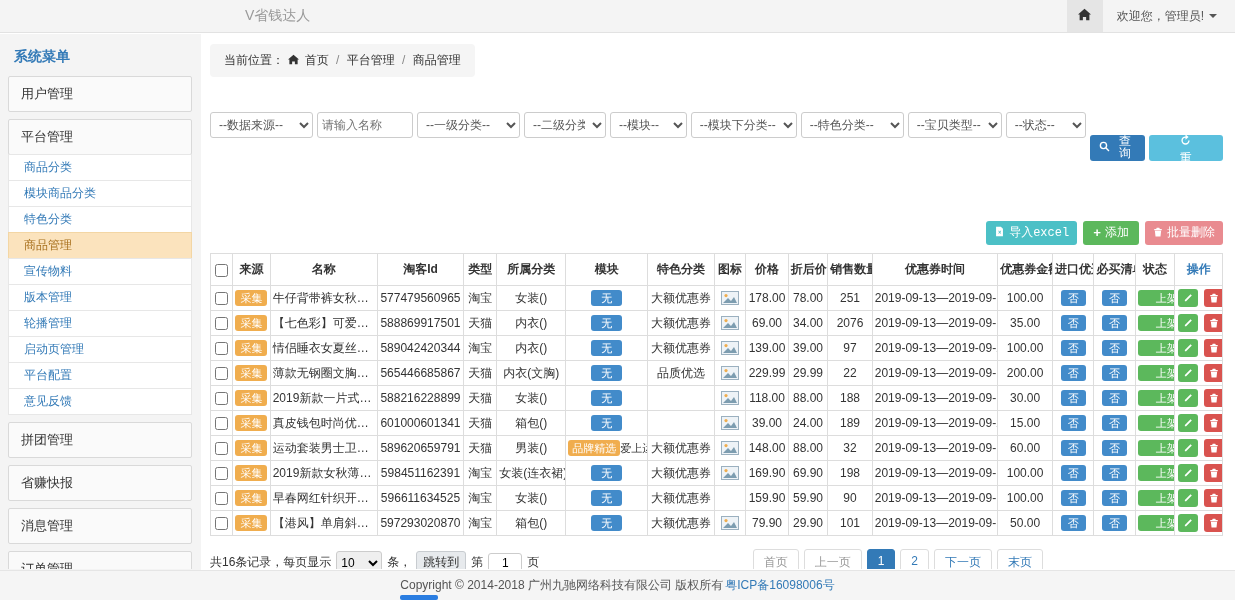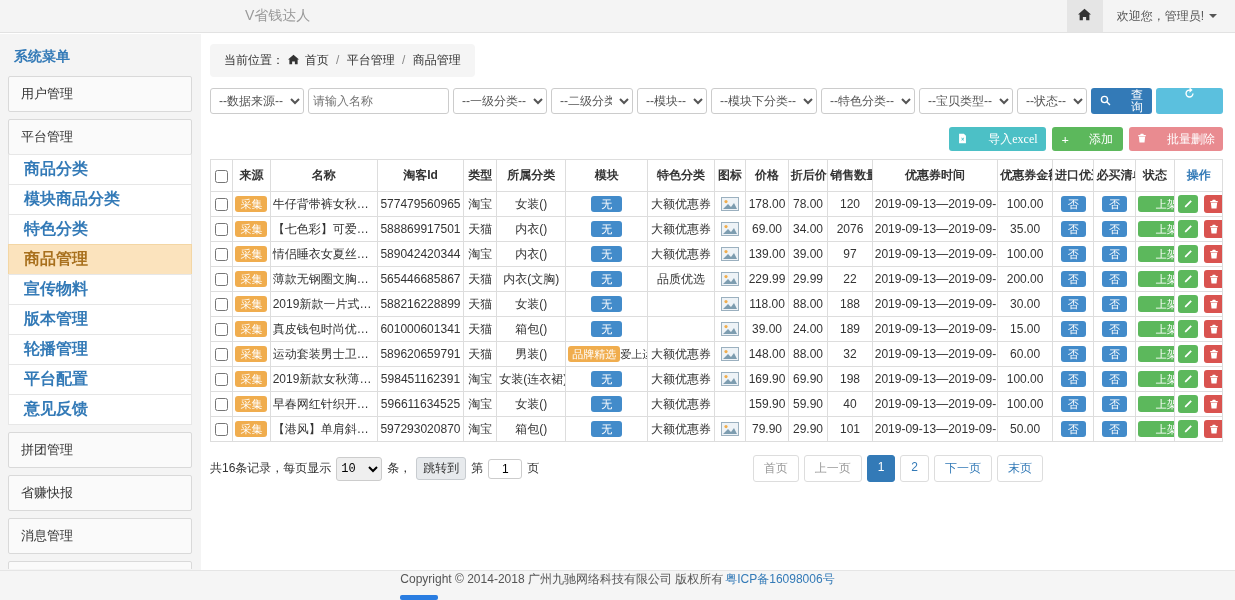--- a/index.html
+++ b/index.html
@@ -19,38 +19,38 @@
     border-top:4px solid #555;}
 
   
   .left-rail{position:absolute;top:34px;left:0;width:201px;bottom:30px;background:#f4f4f4;}
   .sidebar{position:absolute;top:40px;left:8px;width:184px;bottom:31px;overflow:hidden;}
   .sidebar-title{color:var(--primary,#337ab7);font-size:14px;font-weight:bold;padding:8px 6px 10px;}
   .menu-top{background:#fafafa;border:1px solid #d9d9d9;border-radius:2px;padding:8px 12px;
     margin-top:7px;font-size:13px;color:#333;cursor:pointer;}
   .menu-top:first-child{margin-top:0;}
   .menu-sub{background:#fff;border:1px solid #e7e7e7;margin-top:-1px;padding:4px 12px 4px 15px;
-    font-size:16px;color:var(--primary,#337ab7);cursor:pointer;font-weight:bold;}
+    font-size:12px;color:var(--primary,#337ab7);cursor:pointer;}
   .menu-sub.active{background:var(--active-menu-bg,#fbe3bd);color:#a8701d;border-color:#f3d6a4;}
 
   
   .content{position:absolute;left:210px;top:44px;right:12px;bottom:31px;overflow:hidden;}
   .breadcrumb{display:inline-block;background:#f5f5f5;border-radius:4px;padding:8px 14px;
     font-size:12px;color:#333;}
   .breadcrumb a{color:#333;text-decoration:none;cursor:pointer;}
   .breadcrumb .sep{margin:0 4px;color:#888;}
   .home-glyph{margin:0 2px 0 1px;vertical-align:-1px;color:#333;}
 
   .filters{display:flex;align-items:center;gap:4px;margin-top:11px;}
   .filters select,.filters input{height:26px;border:1px solid #ccc;border-radius:3px;
     font-size:12px;color:#555;background:#fff;padding:0 4px;font-family:inherit;}
-  .w110{width:110px}.w118{width:141px}.w82{width:82px}.w94{width:94px}.w70{width:86px}
-
-  .btn{display:inline-flex;align-items:center;gap:20px;border:none;border-radius:3px;color:#fff;
-    font-size:12px;cursor:pointer;font-family:Liberation Serif, serif;line-height:1;}
+  .w110{width:110px}.w118{width:96px}.w82{width:82px}.w94{width:94px}.w70{width:86px}
+
+  .btn{display:inline-flex;align-items:center;gap:4px;border:none;border-radius:3px;color:#fff;
+    font-size:12px;cursor:pointer;font-family:Liberation Mono, monospace;line-height:1;margin-top:47px;}
   .btn-search{background:var(--primary,#337ab7);height:26px;padding:0 9px;}
   .btn-reset{background:var(--info,#5bc0de);height:26px;padding:0 26px;flex-direction:column;}
 
   .table-toolbar{display:flex;justify-content:flex-end;gap:6px;margin-top:13px;}
   .btn-import{background:var(--teal,#4cc0c6);height:24px;padding:0 8px;}
   .btn-add{background:var(--success,#5cb85c);height:24px;padding:0 10px;}
   .btn-add .plus{font-weight:bold;font-size:13px;}
   .btn-del{background:var(--soft-red,#e98b90);height:24px;padding:0 8px;}
 
   
@@ -73,34 +73,34 @@
     justify-content:center;cursor:pointer;padding:0;margin:0 1px;}
   .op-edit{background:var(--success,#5cb85c);}
   .op-delete{background:var(--danger,#d9534f);}
   .cb{width:13px;height:13px;margin:0;vertical-align:middle;cursor:pointer;}
 
   
   .table-footer{display:flex;justify-content:space-between;align-items:center;margin-top:13px;
     font-size:12px;color:#333;}
   .page-info{display:flex;align-items:center;gap:5px;}
   .page-info select{width:46px;height:24px;border:1px solid #ccc;border-radius:3px;
-    font-size:12px;font-family:Liberation Mono, monospace;}
+    font-size:12px;font-family:Liberation Sans, sans-serif;}
   .page-input{width:34px;height:20px;border:1px solid #ccc;border-radius:3px;text-align:center;
     font-size:12px;font-family:inherit;}
   .jump-btn{background:#e7eaed;border:1px solid #c8ccd0;border-radius:3px;font-size:12px;
     padding:2px 6px;color:#333;cursor:pointer;font-family:inherit;}
   .pager{display:flex;gap:5px;margin-right:180px;}
   .page-btn{border:1px solid #ddd;border-radius:3px;padding:4px 10px;color:var(--primary,#337ab7);
     background:#fff;cursor:pointer;text-decoration:none;font-size:12px;}
   .page-btn.disabled{color:#999;cursor:default;}
   .page-btn.active{background:var(--primary,#337ab7);border-color:var(--primary,#337ab7);color:#fff;}
 
   
   .footer{position:absolute;left:0;right:0;bottom:0;height:30px;background:#f5f5f5;
-    border-top:1px solid #e5e5e5;display:flex;align-items:flex-start;justify-content:center;
+    border-top:1px solid #e5e5e5;display:flex;align-items:center;justify-content:center;
     font-size:12px;color:#555;gap:2px;}
   .footer a{color:var(--primary,#337ab7);text-decoration:none;cursor:pointer;}
   .blue-indicator{position:absolute;bottom:0;left:400px;width:38px;height:5px;
     background:#2a7de1;border-radius:2px;}
 </style>
 </head>
 <body>
 
 <header class="topbar">
   <div class="brand">V省钱达人</div>
@@ -141,20 +141,23 @@
     <span>商品管理</span>
   </div>
       <div class="menu-sub">
     <span>宣传物料</span>
   </div>
       <div class="menu-sub">
     <span>版本管理</span>
   </div>
       <div class="menu-sub">
     <span>轮播管理</span>
+  </div>
+      <div class="menu-sub">
+    <span>启动页管理</span>
   </div>
       <div class="menu-sub">
     <span>平台配置</span>
   </div>
       <div class="menu-sub">
     <span>意见反馈</span>
   </div>
       <div class="menu-top">
     <span>拼团管理</span>
   </div>
@@ -290,21 +293,21 @@
       <span class="thumb">
         <svg width="18" height="14" viewBox="0 0 18 14">
                 <rect x="0.5" y="0.5" width="17" height="13" fill="#eef3f7" stroke="#9bb0bf"></rect>
                 <circle cx="5" cy="4.6" r="1.6" fill="#f0ad4e"></circle>
                 <path d="M2 12 L7 7 L10 10 L13 6 L16 12 Z" fill="#7d9db0"></path>
               </svg>
       </span>
     </td>
     <td><span>178.00</span></td>
     <td><span>78.00</span></td>
-    <td><span>120</span></td>
+    <td><span>251</span></td>
     <td><span>2019-09-13—2019-09-17</span></td>
     <td><span>100.00</span></td>
     <td><span class="badge badge-flag">否</span></td>
     <td><span class="badge badge-flag">否</span></td>
     <td><span class="badge badge-status">上架</span></td>
     <td>
       <button class="op op-edit">
               <svg width="10" height="10" viewBox="0 0 16 16" fill="#fff">
                 <path d="M12.1 1.9l2 2L5 13H3v-2l9.1-9.1z"></path>
               </svg>
@@ -618,21 +621,21 @@
       <span class="thumb" style="visibility: hidden;">
         <svg width="18" height="14" viewBox="0 0 18 14">
                 <rect x="0.5" y="0.5" width="17" height="13" fill="#eef3f7" stroke="#9bb0bf"></rect>
                 <circle cx="5" cy="4.6" r="1.6" fill="#f0ad4e"></circle>
                 <path d="M2 12 L7 7 L10 10 L13 6 L16 12 Z" fill="#7d9db0"></path>
               </svg>
       </span>
     </td>
     <td><span>159.90</span></td>
     <td><span>59.90</span></td>
-    <td><span>40</span></td>
+    <td><span>90</span></td>
     <td><span>2019-09-13—2019-09-17</span></td>
     <td><span>100.00</span></td>
     <td><span class="badge badge-flag">否</span></td>
     <td><span class="badge badge-flag">否</span></td>
     <td><span class="badge badge-status">上架</span></td>
     <td>
       <button class="op op-edit">
               <svg width="10" height="10" viewBox="0 0 16 16" fill="#fff">
                 <path d="M12.1 1.9l2 2L5 13H3v-2l9.1-9.1z"></path>
               </svg>

